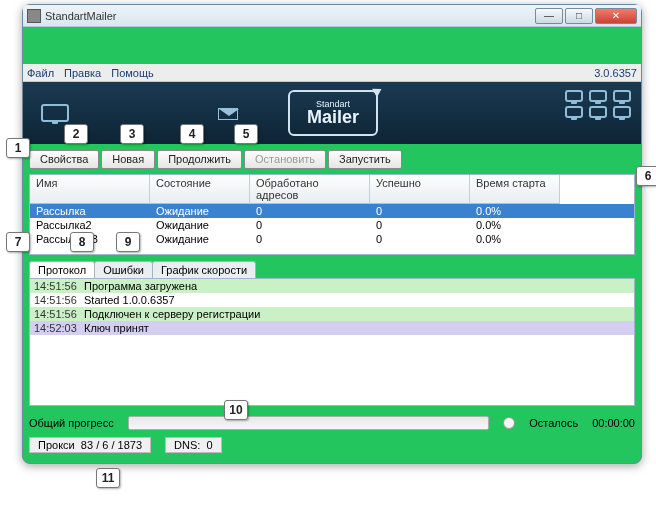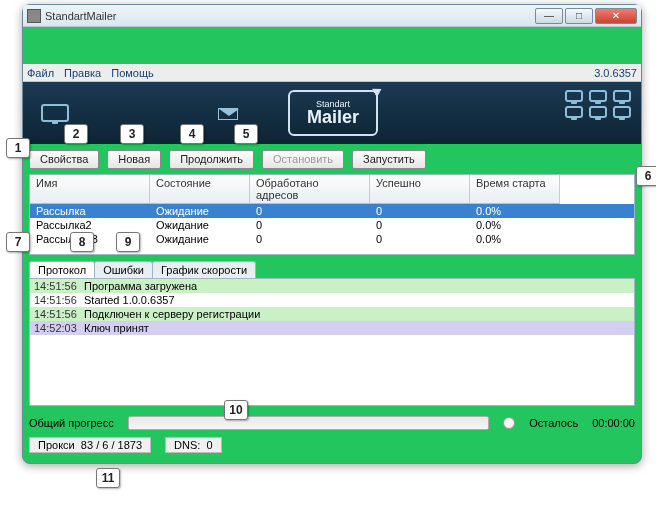--- a/index.html
+++ b/index.html
@@ -96,21 +96,21 @@
   }
   .logo .s{font-size:9px;margin-bottom:-2px;}
   .logo .m{font-size:18px;font-weight:bold;}
   .logo .arrow{
     position:absolute; right:-6px; top:-6px; width:0;height:0;
     border-left:8px solid #cfe4f0; border-top:5px solid transparent;border-bottom:5px solid transparent;
     transform:rotate(-30deg);
   }
   .toolbar {
     height: 26px; display:flex;align-items:center;
-    padding: 4px 6px 0 6px; gap:8px;
+    padding: 4px 6px 0 6px; gap:2px;
   }
   .btn {
     height:19px; padding:0 10px;
     background: linear-gradient(#fdfdfd,#e5e5e5);
     border:1px solid #8a8a8a; border-radius:2px;
     font-size:11px; color:#222;
     display:inline-flex;align-items:center;
   }
   .btn.disabled { color:#9a9a9a; }
   .table-wrap {

